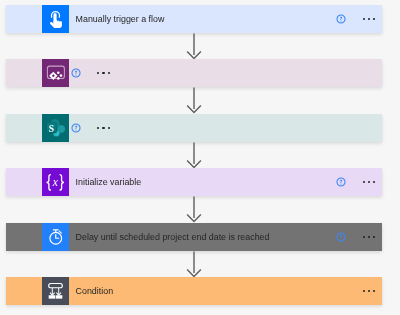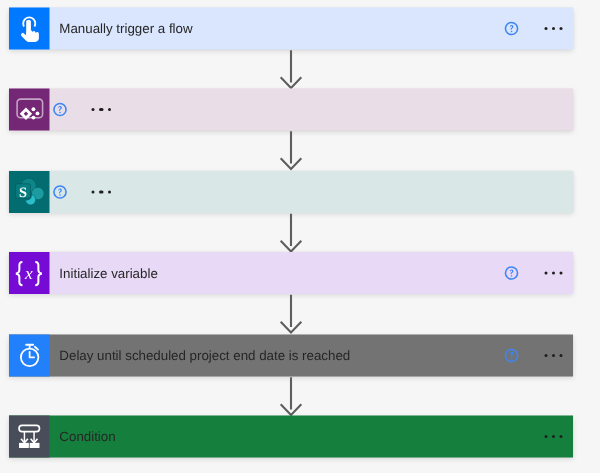--- a/index.html
+++ b/index.html
@@ -3,21 +3,21 @@
 <meta charset="utf-8">
 <style>
   html,body{margin:0;padding:0;}
   body{width:400px;height:315px;background:#f6f6f6;
        font-family:"Liberation Sans",sans-serif;overflow:hidden;
        -webkit-font-smoothing:antialiased;}
   .flow{position:relative;width:400px;height:315px;}
 
   .card{position:absolute;left:5.8px;width:376.4px;height:28px;
         display:flex;align-items:stretch;box-sizing:border-box;
-        box-shadow:0 0.3px 0.9px rgba(0,0,0,.10), 0 1.6px 3.6px rgba(0,0,0,.13);}
+        box-shadow:0 0.3px 0.9px rgba(0,0,0,.10), 0 1.6px 3.6px rgba(0,0,0,.13);padding-left:36px;}
   .icon-box{width:27.2px;height:28px;flex:0 0 27.2px;
             display:flex;align-items:center;justify-content:center;}
   .icon-box svg{display:block;}
   .title{flex:1 1 auto;font-size:8.9px;line-height:28px;color:#262626;
          padding-left:6.6px;white-space:nowrap;overflow:hidden;}
   .actions{flex:0 0 auto;display:flex;align-items:center;}
   .help-btn{width:14px;height:14px;display:flex;align-items:center;justify-content:center;}
   .dots-btn{width:12.5px;height:14px;display:flex;align-items:center;justify-content:space-between;
             margin-left:14.3px;margin-right:7px;}
   .dots-btn i{width:2.2px;height:2.2px;border-radius:50%;background:#1f1f1f;display:block;}
@@ -184,21 +184,21 @@
           <i></i>
       </div>
     </div>
   </div>
 
   <svg class="conn" style="top:250.6px" viewBox="0 0 400 27">
     <path d="M194 0.5 L194 22" stroke-width="1.4" fill="none" stroke="#605e5c"></path>
     <path d="M187.6 19.0 L194 25.6 L200.4 19.0" stroke-width="1.4" fill="none" stroke-linecap="square" stroke="#605e5c"></path>
   </svg>
 
-  <div class="card" style="top: 277px; background: #15803d;">
+  <div class="card" style="top: 277px; background: #fdba74;">
     <div class="icon-box" style="background: rgb(72, 77, 89);">
       <svg width="21" height="21" viewBox="0 0 32 32" fill="#fff">
         <g transform="translate(0,-1.5)">
         <rect x="5.6" y="5.4" width="20.8" height="6.4" rx="3.2" ry="3.2" fill="none" stroke="#fff" stroke-width="1.7"></rect>
         <path d="M11.1 12.0 V22.0 M20.9 12.0 V22.0" stroke="#fff" stroke-width="1.5" fill="none"></path>
         <path d="M7.6 19.1 L11.1 23.2 L14.6 19.1" stroke="#fff" stroke-width="1.6" fill="none" stroke-linejoin="miter"></path>
         <path d="M17.4 19.1 L20.9 23.2 L24.4 19.1" stroke="#fff" stroke-width="1.6" fill="none" stroke-linejoin="miter"></path>
         <rect x="5.6" y="23.2" width="10.0" height="5.2" fill="#fff"></rect>
         <rect x="16.4" y="23.2" width="10.0" height="5.2" fill="#fff"></rect>
         </g>

